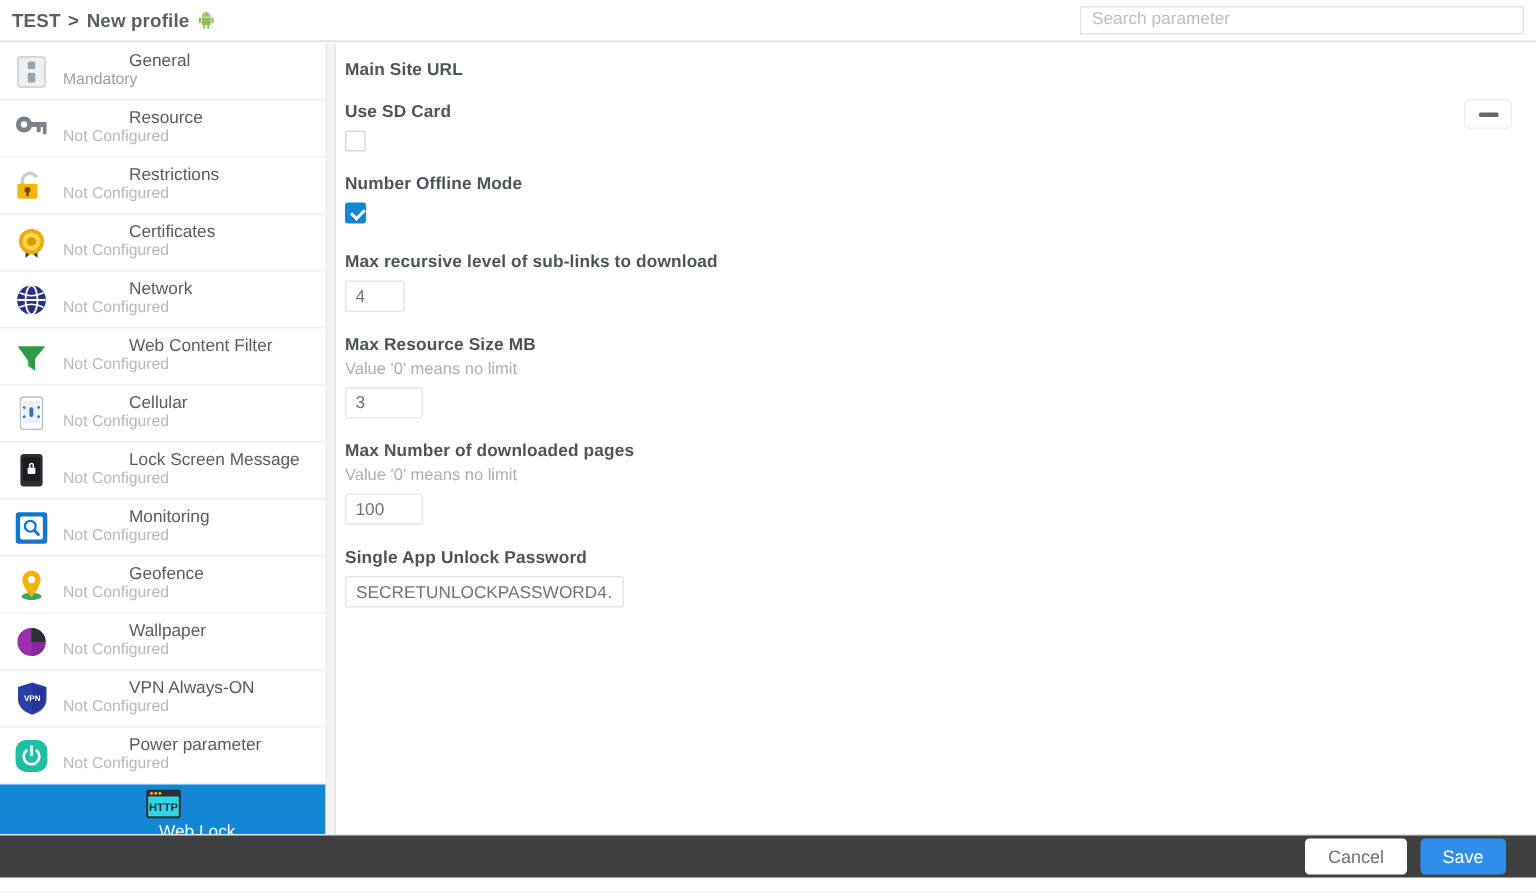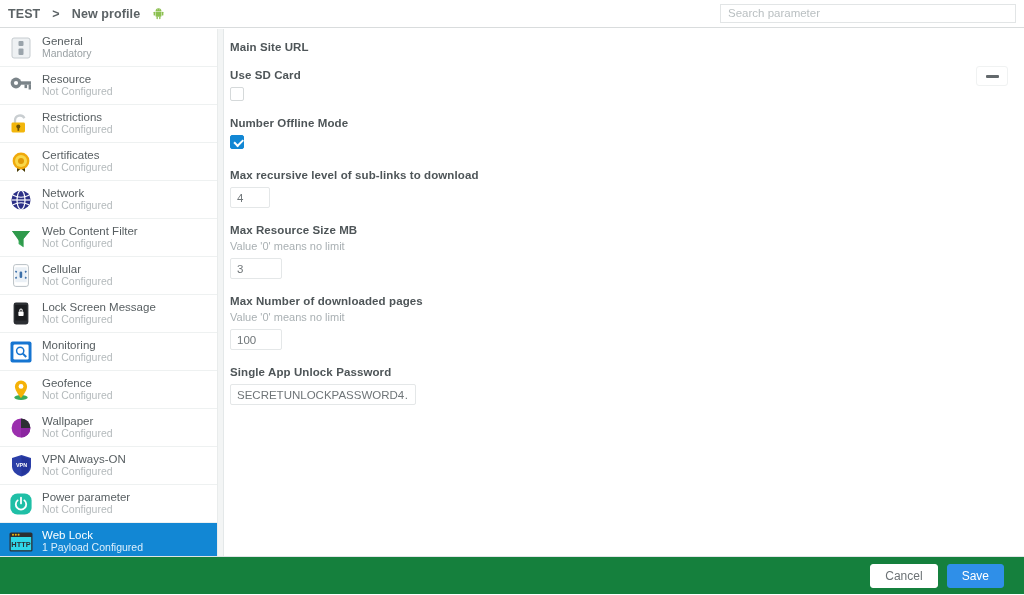--- a/index.html
+++ b/index.html
@@ -15,21 +15,21 @@
   #topbar {
     height: 28px; width: 100%;
     background: #fff;
     border-bottom: 1px solid #d9dcdd;
     display: flex; align-items: center;
     position: relative;
   }
   #breadcrumb {
     margin-left: 8px;
     font-size: 12.5px; font-weight: bold; color: #5b6265;
-    display: flex; align-items: center; gap: 12px;
+    display: flex; align-items: center; gap: 5px;
     letter-spacing: .1px;
   }
   #breadcrumb .crumb { white-space: nowrap; }
   .android-ico { width: 13px; height: 13px; display: block; }
 
   #search-wrap { position: absolute; left: 720px; top: 3px; }
   #search-input {
     width: 296px; height: 19px;
     border: 1px solid #e2e5e6; border-radius: 0;
     background: #fff;
@@ -65,23 +65,23 @@
     position: relative;
   }
   .side-ico {
     width: 26px; height: 26px;
     flex: 0 0 26px;
     margin-right: 8px;
     display: flex; align-items: center; justify-content: center;
   }
   .side-ico svg { display: block; }
   .side-text { display: flex; flex-direction: column; justify-content: center; line-height: 1.12; }
-  .side-title { font-size: 11.5px; color: #575e61; }
+  .side-title { font-size: 11.5px; color: #575e61; margin-left: 44px; }
   .side-sub { font-size: 10.5px; color: #b4babc; }
-  .side-item.selected { background: #1287d4; border-bottom-color: #1287d4; }
+  .side-item.selected { background: #1287d4; border-bottom-color: #1287d4; flex-direction: column; }
   .side-item.selected .side-title { color: #fff; }
   .side-item.selected .side-sub { color: #dbeefb; }
   .side-item.mandatory .side-sub { color: #9aa1a4; }
 
   #side-scroll {
     width: 6px; flex: 0 0 6px;
     background: #f3f5f5;
     border-right: 1px solid #e4e8e9;
   }
 
@@ -140,22 +140,22 @@
     content: "";
     position: absolute; left: 3px; top: 3px;
     width: 7px; height: 3.5px;
     border-left: 2px solid #fff; border-bottom: 2px solid #fff;
     transform: rotate(-45deg);
   }
 
   
   #footer {
     position: absolute; left: 0; top: 556px;
-    width: 1024px; height: 38px;
-    background: #15803d;
+    width: 1024px; height: 29px;
+    background: #404040;
     display: flex; align-items: center; justify-content: flex-end;
     padding-right: 20px; gap: 9px;
     border-top: 1px solid #dfe5e6;
   }
   .btn {
     height: 24px; min-width: 56px;
     border-radius: 3px;
     font-family: "Liberation Sans", sans-serif;
     font-size: 12px;
     cursor: pointer;

